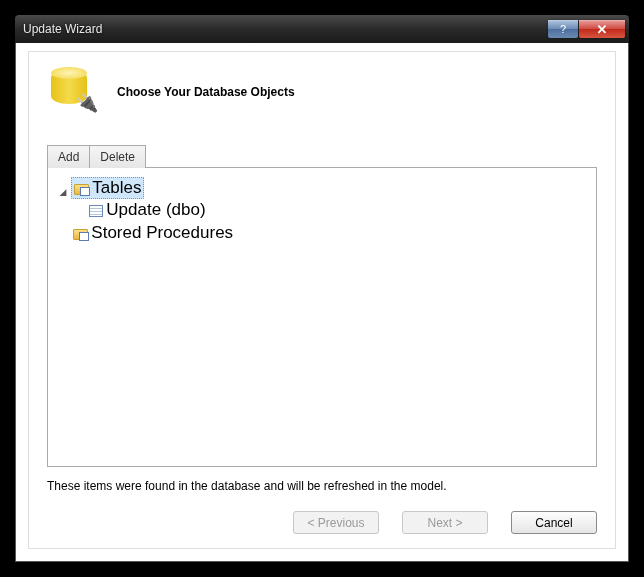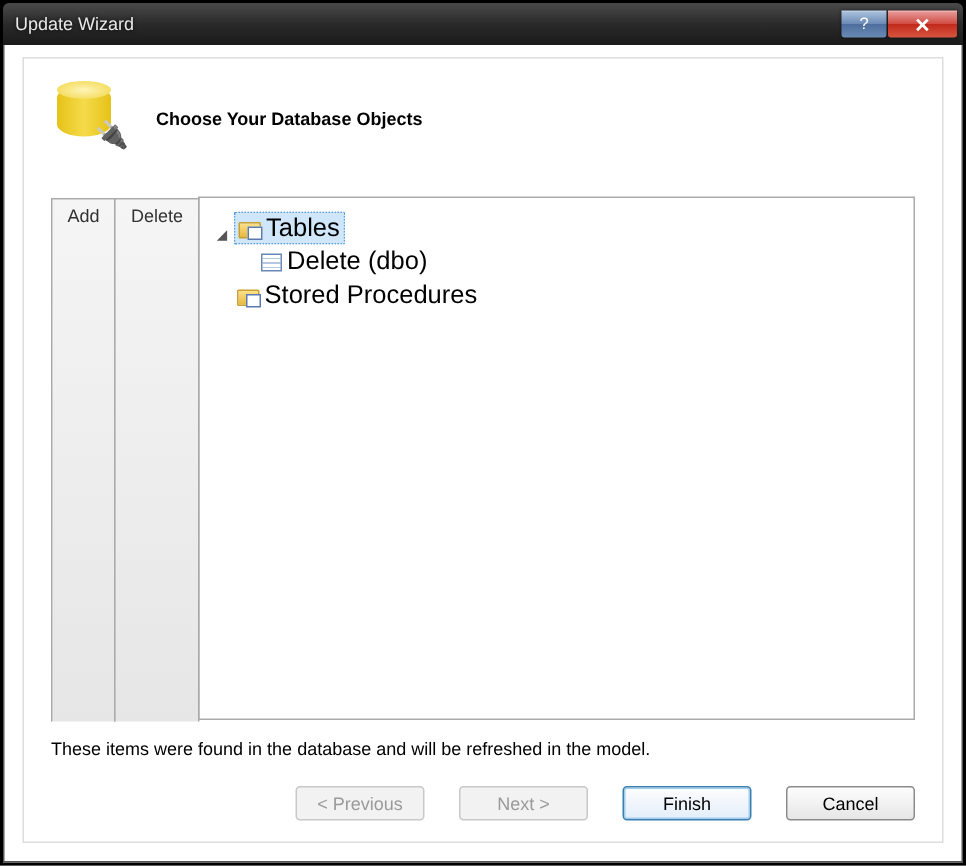--- a/index.html
+++ b/index.html
@@ -10,21 +10,21 @@
     font-family: "Segoe UI", Tahoma, sans-serif;
     font-size: 12px;
     width: 644px;
     height: 577px;
     overflow: hidden;
   }
   .window {
     width: 644px;
     height: 577px;
     background: #000;
-    padding: 2px;
+    padding: 15px;
   }
   .titlebar {
     height: 28px;
     background: linear-gradient(to bottom, #4a4a4a 0%, #2a2a2a 50%, #1a1a1a 100%);
     border-radius: 4px 4px 0 0;
     display: flex;
     align-items: center;
     padding: 0 4px 0 8px;
     color: #e8e8e8;
   }
@@ -96,21 +96,21 @@
     position: absolute;
     right: 0; bottom: 2px;
     font-size: 18px;
     color: #777;
   }
   .header-title {
     font-weight: bold;
     font-size: 12px;
     color: #000;
   }
-  .tab-wrap { position: relative; flex: 1; display:flex; }
+  .tab-wrap { position: relative; flex: 1; display:flex; flex-direction:column; }
   .tabstrip {
     display: flex;
     position: relative;
     z-index: 2;
   }
   .tab {
     padding: 4px 10px 4px 10px;
     border: 1px solid #aaa;
     background: linear-gradient(to bottom, #f5f5f5, #e6e6e6);
     border-bottom: none;
@@ -237,40 +237,39 @@
               <span class="expander">◢</span>
               <span class="node-row selected">
                 <span class="icon16 folder folder-overlay-table"></span>
                 <span class="node-label">Tables</span>
               </span>
               <ul>
                 <li>
                   <span class="expander"></span>
                   <span class="node-row">
                     <span class="icon16 table-icon"></span>
-                    <span class="node-label">Delete (dbo)</span>
+                    <span class="node-label">Update (dbo)</span>
                   </span>
                 </li>
               </ul>
             </li>
             <li>
               <span class="expander"></span>
               <span class="node-row">
                 <span class="icon16 folder folder-overlay-sproc"></span>
                 <span class="node-label">Stored Procedures</span>
               </span>
             </li>
           </ul>
         </div>
       </div>
 
       <div class="info-text">These items were found in the database and will be refreshed in the model.</div>
 
       <div class="button-row">
         <div class="btn disabled">&lt; Previous</div>
         <div class="btn disabled">Next &gt;</div>
-        <div class="btn default">Finish</div>
         <div class="btn">Cancel</div>
       </div>
 
     </div>
   </div>
 </div>
 
 </body></html>

